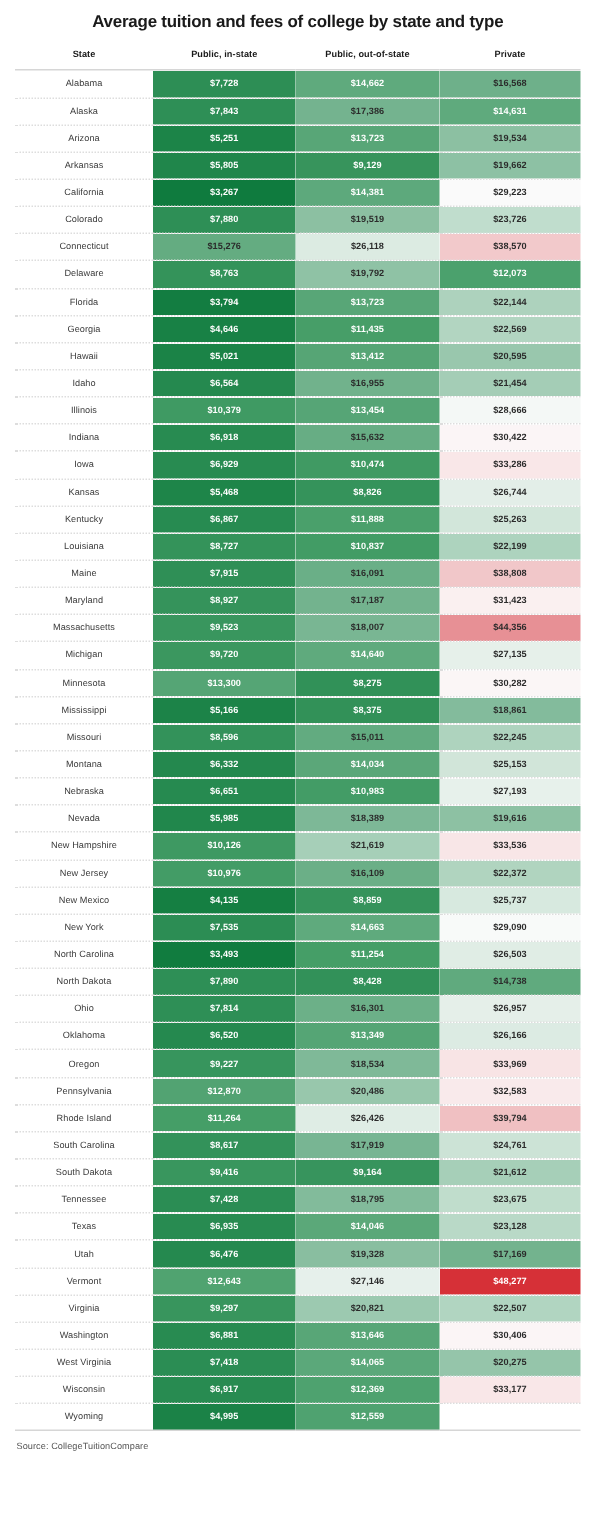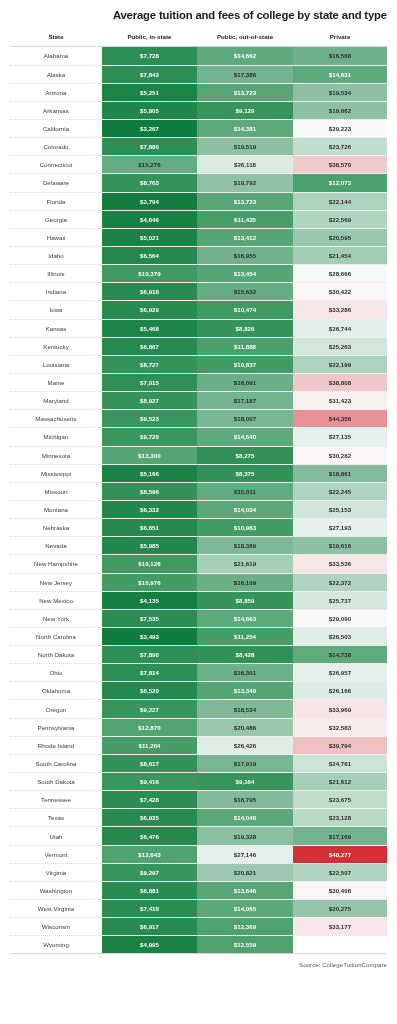--- a/index.html
+++ b/index.html
@@ -14,21 +14,20 @@
     color: #2b2b2b;
     overflow: hidden;
   }
   .page {
     width: 397px;
     height: 1024px;
     box-sizing: border-box;
     padding: 0 10px;
     display: flex;
     flex-direction: column;
-    align-items: flex-end;
   }
   .title {
     font-size: 11.3px;
     font-weight: bold;
     text-align: center;
     letter-spacing: -0.15px;
     color: #1a1a1a;
     padding: 9px 0 7px 0;
     line-height: 1.1;
   }

